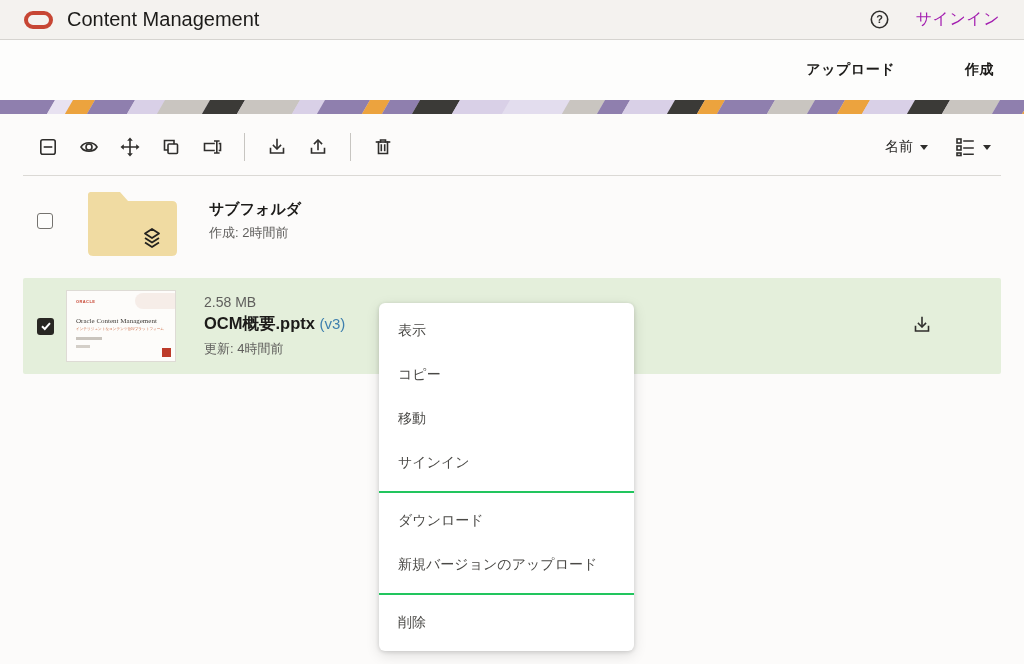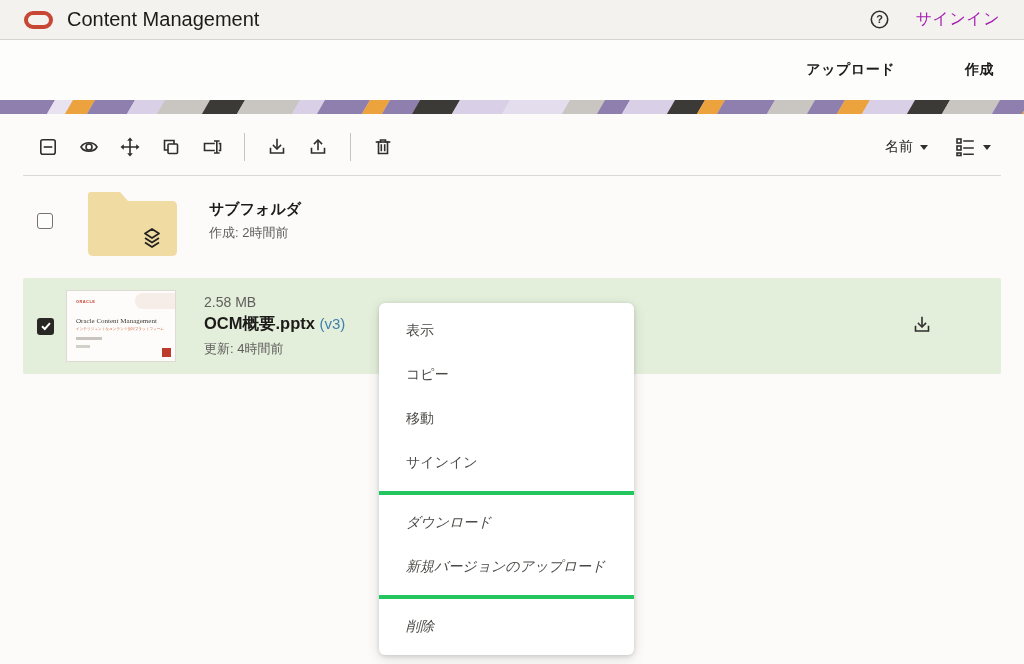--- a/index.html
+++ b/index.html
@@ -60,22 +60,22 @@
   .item-size { font-size:14px; color:#5f5e5c; margin-bottom:3px; }
   .item-name { font-size:15px; font-weight:bold; color:#1c1b19; }
   .file-name { font-size:16.5px; font-weight:bold; color:#1c1b19; }
   .version { font-weight:normal; color:#3e7fae; font-size:15px; }
   .item-meta { font-size:13px; color:#5f5e5c; margin-top:5px; }
 
   .row-dl { position:absolute; right:68px; top:50%; transform:translateY(-50%); width:22px; height:22px; background:none; border:none; cursor:pointer; padding:0; }
 
   
   .menu { position:absolute; left:379px; top:303px; width:255px; background:#ffffff; border-radius:6px; box-shadow:0 1px 4px rgba(0,0,0,.14), 0 4px 14px rgba(0,0,0,.12); z-index:10; }
-  .menu-group { padding:6px 12px; }
-  .menu-group + .menu-group { border-top:4px solid #22c55e;font-style:italic; }
+  .menu-group { padding:6px 4px; }
+  .menu-group + .menu-group { border-top:2px solid #22c55e; }
   .menu-item { height:44px; display:flex; align-items:center; padding-left:15px; font-size:14px; color:#4a4946; cursor:pointer; }
 
   svg .st { fill:none; stroke:#2f2e2c; stroke-width:1.6; stroke-linecap:square; }
   svg .fl { fill:#2f2e2c; stroke:none; }
 </style>
 </head>
 <body>
 
 <div class="screen">
 

